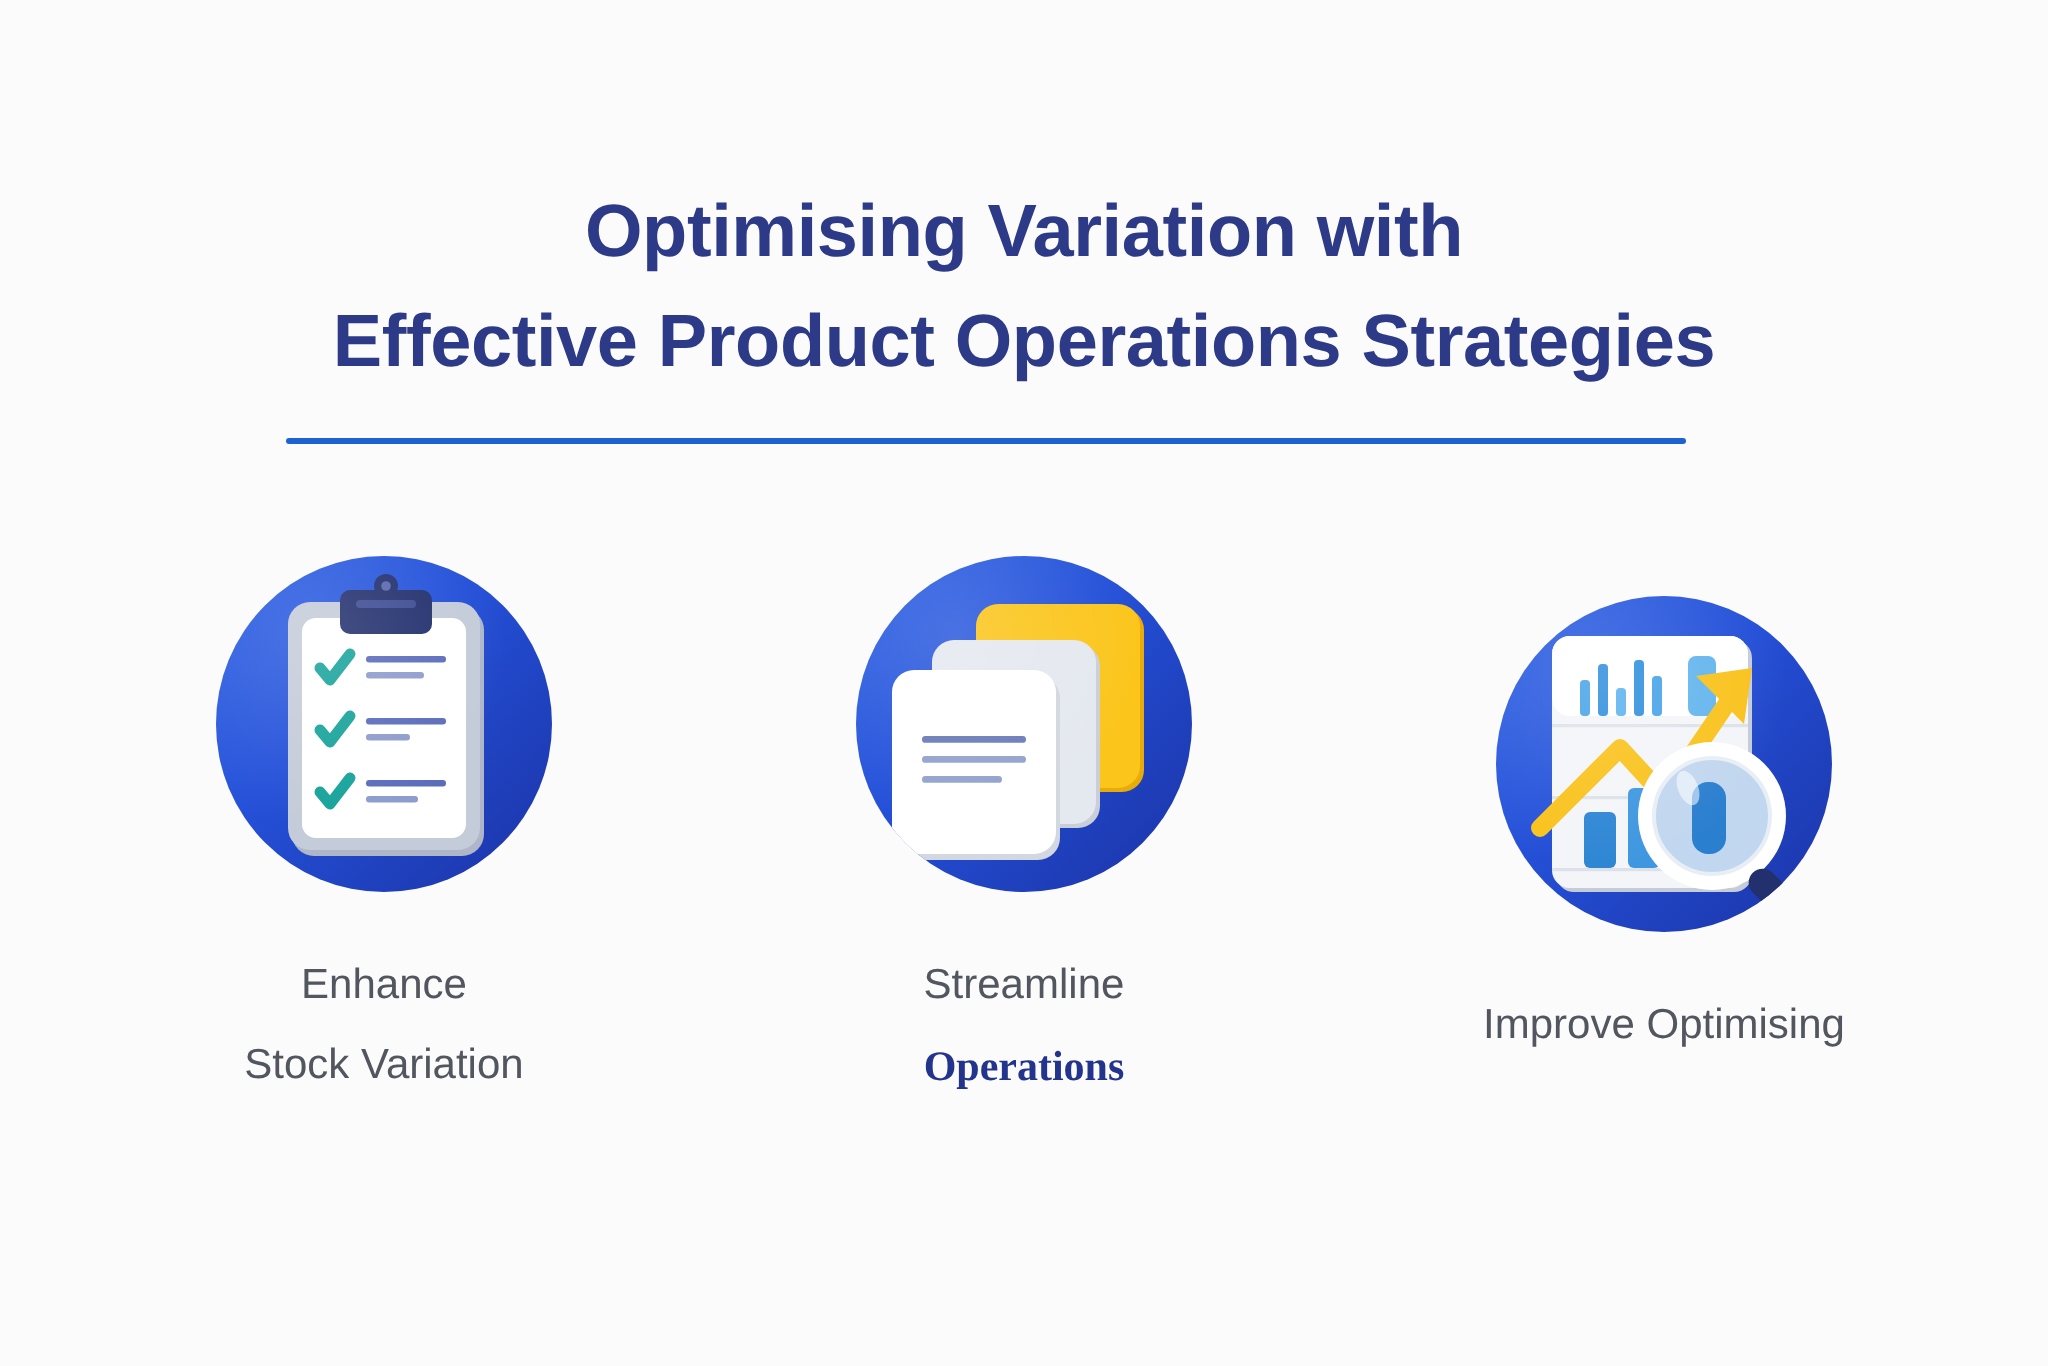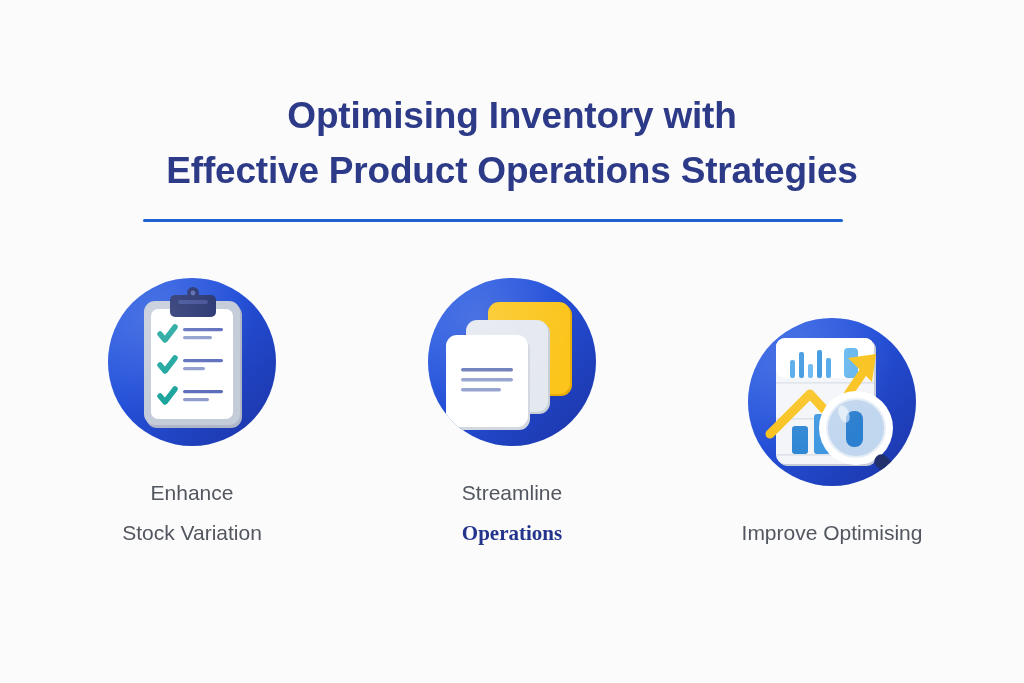--- a/index.html
+++ b/index.html
@@ -49,21 +49,21 @@
   }
 
   
   .cards {
     position: absolute;
     top: 278px;
     left: 0;
     width: 1024px;
     display: flex;
     justify-content: center;
-    align-items: flex-end;
+    align-items: center;
     gap: 110px;
   }
   .card {
     width: 210px;
     display: flex;
     flex-direction: column;
     align-items: center;
   }
 
   .circle {
@@ -102,21 +102,21 @@
     font-weight: bold;
     font-family: Liberation Serif, serif;
   }
 </style>
 </head>
 <body>
 
 <div class="slide">
 
   <div class="title-block">
-    <div class="title-line">Optimising Inventory with</div>
+    <div class="title-line">Optimising Variation with</div>
     <div class="title-line">Effective Product Operations Strategies</div>
   </div>
 
   <div class="divider"></div>
 
   <div class="cards">
 
     <div class="card">
       <div class="circle">
         <svg class="art" viewBox="0 0 168 168">

